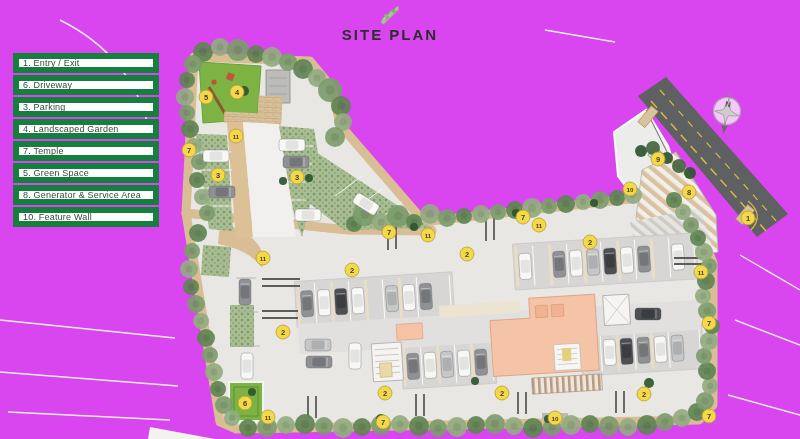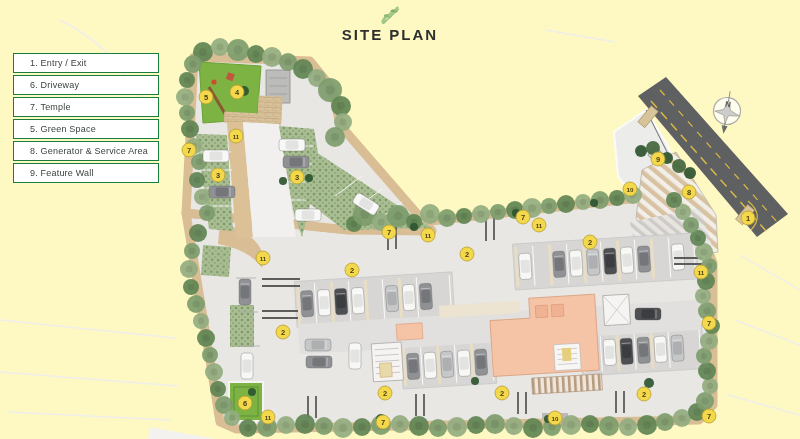--- a/index.html
+++ b/index.html
@@ -1,21 +1,21 @@
 <!DOCTYPE html>
 <html><head>
 <meta charset="utf-8">
 <style>
   html,body{margin:0;padding:0;background:#ffffff;}
-  #page{position:relative;width:800px;height:439px;background:#fef9c3;overflow:hidden;
+  #page{position:relative;width:800px;height:439px;background:#d946ef;overflow:hidden;
         font-family:"Liberation Sans", sans-serif;}
   #legend{position:absolute;left:13px;top:53px;width:146px;}
   .legend-item{box-sizing:border-box;width:146px;height:20px;margin-bottom:2px;
-        border:1px solid #15803d;background:#fff;display:flex;align-items:center;
-        padding-left:16px;font-size:9px;color:#39423c;letter-spacing:.2px;}
+        border:6px solid #15803d;background:#fff;display:flex;align-items:center;
+        padding-left:4px;font-size:9px;color:#39423c;letter-spacing:.2px;}
   #title-wrap{position:absolute;left:300px;top:4px;width:180px;text-align:center;}
   #page-title{font-size:15px;font-weight:bold;color:#2e2e2e;letter-spacing:2px;margin-top:2px;}
   svg text{font-family:"Liberation Sans",sans-serif;}
 </style>
 </head>
 <body>
 
 <div id="page">
 
   <div id="title-wrap">
@@ -28,24 +28,26 @@
         <ellipse cx="6" cy="-3" rx="3.4" ry="1.6" fill="#7fae65" transform="rotate(25 6 -3)"></ellipse>
         <ellipse cx="9" cy="-4" rx="2.8" ry="1.4" fill="#a3c98b" transform="rotate(-30 9 -4)"></ellipse>
       </g>
     </svg>
     <div id="page-title">SITE PLAN</div>
   </div>
 
   <div id="legend">
       <div class="legend-item">1. Entry / Exit</div>
       <div class="legend-item">6. Driveway</div>
+      <div class="legend-item">3. Parking</div>
+      <div class="legend-item">4. Landscaped Garden</div>
       <div class="legend-item">7. Temple</div>
       <div class="legend-item">5. Green Space</div>
       <div class="legend-item">8. Generator &amp; Service Area</div>
-      <div class="legend-item">9. Feature Wall</div>
+      <div class="legend-item">10. Feature Wall</div>
     </div>
 
   <svg id="plan-svg" width="800" height="439" viewBox="0 0 800 439">
     <defs>
       <pattern id="pGreen" width="6" height="6" patternUnits="userSpaceOnUse">
         <rect width="6" height="6" fill="#a9bd92"></rect>
         <circle cx="2" cy="2" r="1.3" fill="#7e9a68"></circle>
         <circle cx="5" cy="5" r="1" fill="#8fa877"></circle>
       </pattern>
       <pattern id="pRamp" width="9" height="9" patternUnits="userSpaceOnUse" patternTransform="rotate(-50)">

